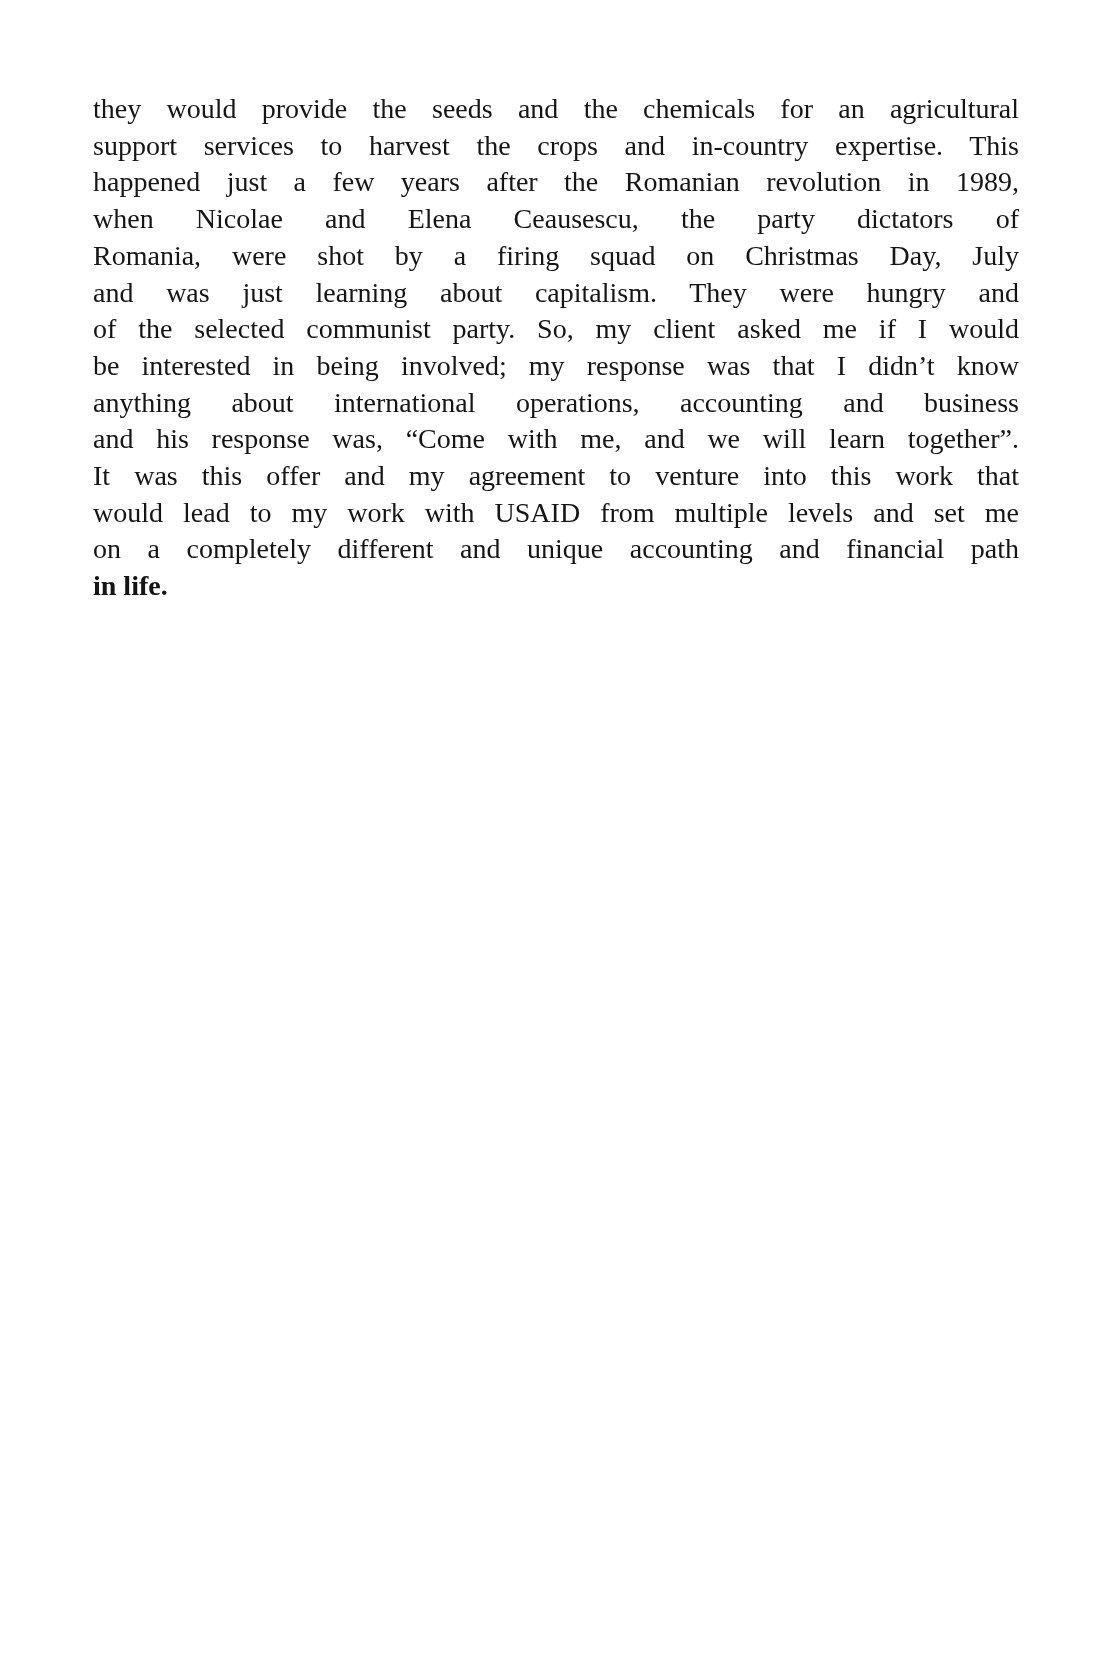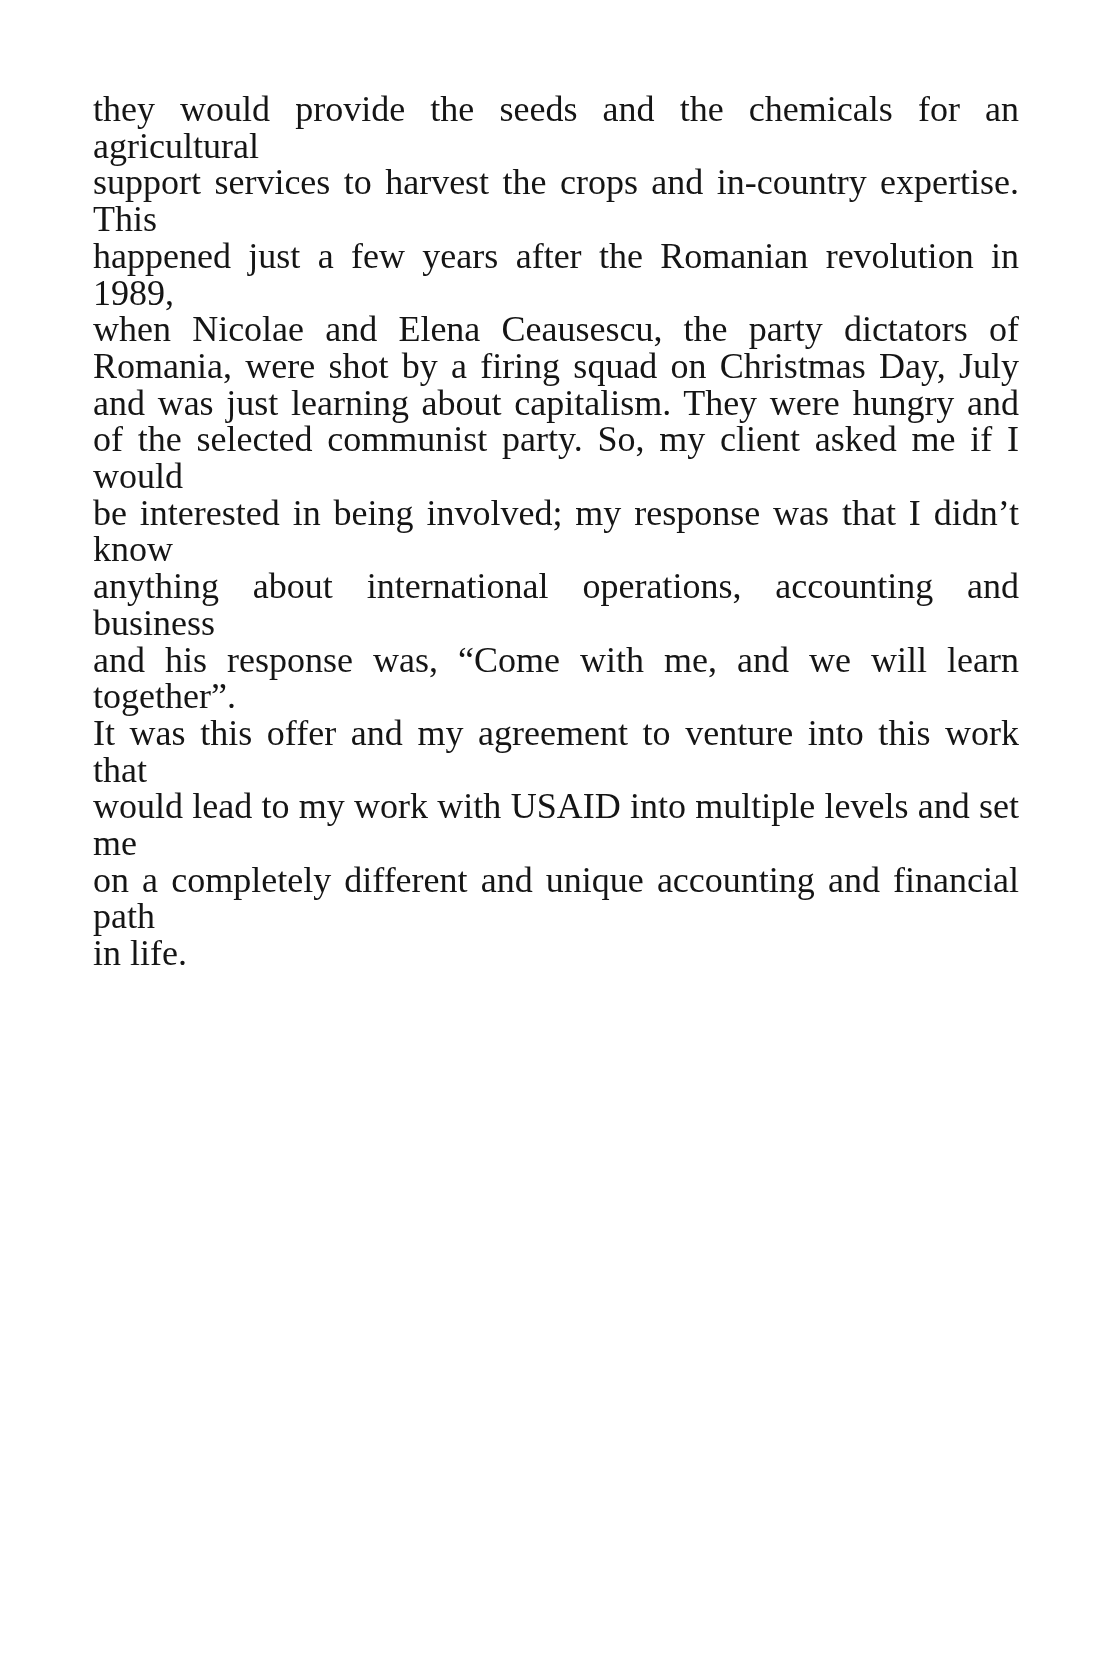--- a/index.html
+++ b/index.html
@@ -20,48 +20,49 @@
     width: 1112px;
     height: 1667px;
     background: #ffffff;
   }
   .text-block {
     position: absolute;
     left: 93px;
     top: 91px;
     width: 926px;
     font-family: "Liberation Serif", "DejaVu Serif", serif;
-    font-size: 36px;
+    font-size: 28px;
     line-height: 36.7px;
     color: #151515;
     font-kerning: normal;
   }
   .line {
     text-align: justify;
     text-align-last: justify;
     white-space: normal;
   }
   .line.last-line {
     text-align: left;
     text-align-last: left;
+    font-weight: bold;
   }
 </style>
 </head>
 <body>
 
 <div class="page">
   <div class="text-block" style="color: rgb(21, 21, 21);">
       <div class="line">they would provide the seeds and the chemicals for an agricultural</div>
       <div class="line">support services to harvest the crops and in-country expertise. This</div>
       <div class="line">happened just a few years after the Romanian revolution in 1989,</div>
       <div class="line">when Nicolae and Elena Ceausescu, the party dictators of</div>
       <div class="line">Romania, were shot by a firing squad on Christmas Day, July</div>
       <div class="line">and was just learning about capitalism. They were hungry and</div>
       <div class="line">of the selected communist party. So, my client asked me if I would</div>
       <div class="line">be interested in being involved; my response was that I didn’t know</div>
       <div class="line">anything about international operations, accounting and business</div>
       <div class="line">and his response was, “Come with me, and we will learn together”.</div>
       <div class="line">It was this offer and my agreement to venture into this work that</div>
-      <div class="line">would lead to my work with USAID into multiple levels and set me</div>
+      <div class="line">would lead to my work with USAID from multiple levels and set me</div>
       <div class="line">on a completely different and unique accounting and financial path</div>
       <div class="line last-line">in life.</div>
     </div>
 </div>
 
 </body></html>

